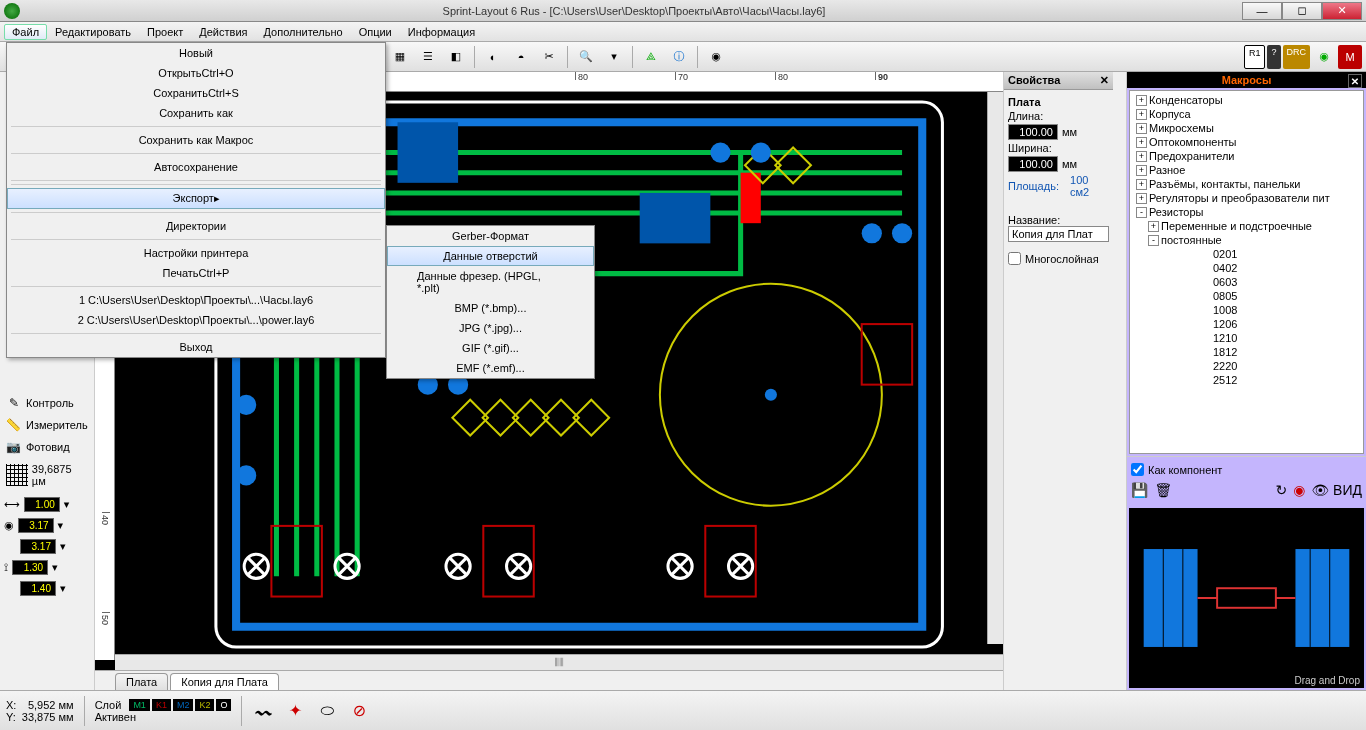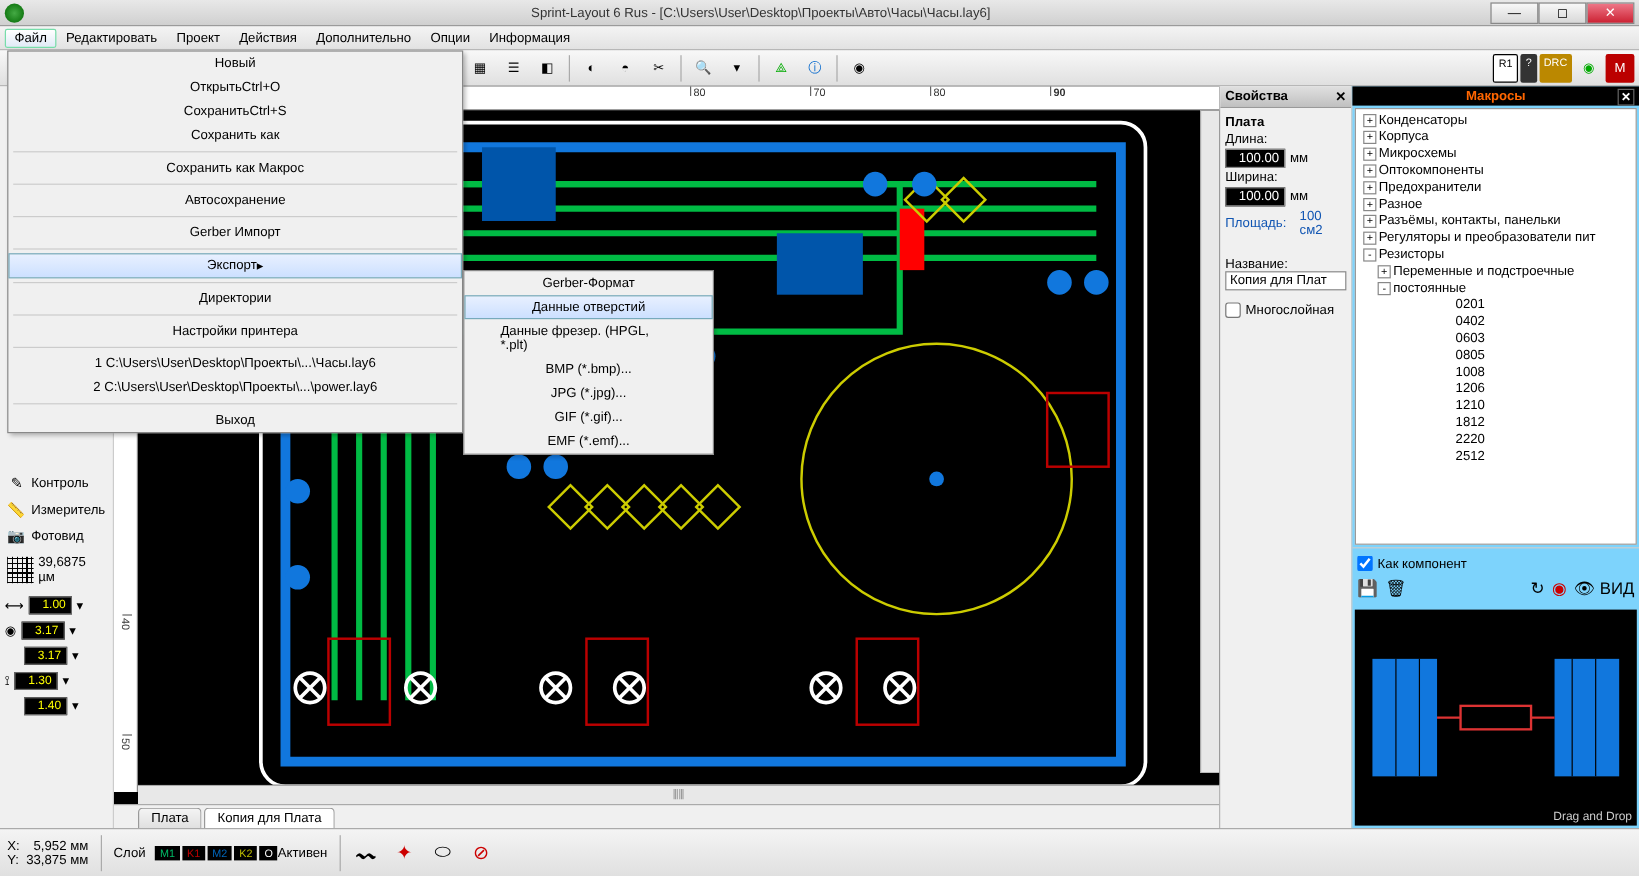--- a/index.html
+++ b/index.html
@@ -57,40 +57,40 @@
 .right-panel { width: 110px; background: #f0f0f0; border-left: 1px solid #ccc; display: flex; flex-direction: column; }
 .panel-header { background: linear-gradient(to bottom, #e0e0e0, #c0c0c0); padding: 2px 4px; font-weight: bold; display: flex; justify-content: space-between; border-bottom: 1px solid #999; }
 .panel-header .x { cursor: pointer; }
 .prop-section { padding: 4px; }
 .prop-title { font-weight: bold; padding: 2px 0; }
 .prop-row { display: flex; align-items: center; gap: 4px; margin: 2px 0; }
 .prop-input { background: #fff; border: 1px solid #888; padding: 1px 4px; width: 50px; text-align: right; background:#000; color:#fff; }
 .prop-link { color: #1256b3; cursor: pointer; }
 .prop-text-input { border:1px solid #888; padding:1px 3px; width:100%; }
 
-.macro-panel { width: 240px; background: #7dd3fc; border-left: 1px solid #ccc; display: flex; flex-direction: column; }
+.macro-panel { width: 240px; background: #c4b5fd; border-left: 1px solid #ccc; display: flex; flex-direction: column; margin-left: 13px; }
 .macro-header { background: #000; color: #f60; text-align: center; padding: 2px; font-weight: bold; display:flex; justify-content:center; position:relative;}
 .macro-header .x { position:absolute; right:4px; color:#fff; cursor:pointer; border:1px solid #666; width:14px; height:14px; display:flex; align-items:center; justify-content:center; font-size:10px;}
 .tree { flex: 1; overflow-y: auto; padding: 2px; background:#fff; border:1px solid #999; margin:2px; }
 .tree-item { padding: 1px 0 1px 4px; cursor: pointer; white-space: nowrap; display:flex; align-items:center; gap:2px;}
 .tree-item .exp { width:11px; height:11px; border:1px solid #888; display:inline-flex; align-items:center; justify-content:center; font-size:9px; line-height:1; background:#fff;}
 .tree-item.l1 { padding-left: 16px; }
 .tree-item.l3 { padding-left: 68px; }
 .macro-ctrl { padding: 4px; border-top:1px solid #ccc;}
 .chk-row { display:flex; align-items:center; gap:4px; padding:2px 0;}
 .macro-icons { display:flex; gap:6px; padding:4px 0; justify-content:space-between;}
 .macro-icons .left-i, .macro-icons .right-i { display:flex; gap:6px;}
 .macro-icons span { cursor:pointer; font-size:14px;}
 .preview { height: 180px; background: #000; margin: 2px; position: relative; }
 .preview-label { position:absolute; bottom:2px; right:4px; color:#ccc; font-size:10px;}
 
 .statusbar { height: 40px; background: linear-gradient(to bottom, #f4f4f4, #e0e0e0); display: flex; align-items: center; padding: 0 6px; border-top: 1px solid #aaa; gap:10px;}
 .coord-box { display:flex; flex-direction:column; font-size:10px;}
 .coord-box div { display:flex; justify-content:space-between; gap:6px;}
-.layer-box { display:flex; flex-direction:row; font-size:10px;}
+.layer-box { display:flex; flex-direction:column; font-size:10px;}
 .layer-swatches { display:flex; gap:2px;}
 .layer-sw { padding:1px 4px; color:#fff; font-size:9px;}
 .status-icons { display:flex; gap:10px;}
 .status-ico { width:22px; height:22px; display:flex; align-items:center; justify-content:center; font-size:16px;}
 </style>
 </head>
 <body>
 
 <div class="titlebar">
   <div class="app-icon"></div>
@@ -462,35 +462,36 @@
     </div>
     <div class="sep"></div>
     <div class="item">
       <span>Сохранить как Макрос</span>
     </div>
     <div class="sep"></div>
     <div class="item">
       <span>Автосохранение</span>
     </div>
     <div class="sep"></div>
-    <div class="item">
-      <span>Gerber Импорт</span>
-    </div>
     <div class="sep"></div>
     <div class="item highlighted">
       <span>Экспорт</span>
       <span class="arrow">▸</span>
     </div>
     <div class="sep"></div>
     <div class="item">
       <span>Директории</span>
     </div>
     <div class="sep"></div>
     <div class="item">
       <span>Настройки принтера</span>
+    </div>
+    <div class="item">
+      <span>Печать</span>
+      <span>Ctrl+P</span>
     </div>
     <div class="sep"></div>
     <div class="item">
       <span>1 C:\Users\User\Desktop\Проекты\...\Часы.lay6</span>
     </div>
     <div class="item">
       <span>2 C:\Users\User\Desktop\Проекты\...\power.lay6</span>
     </div>
     <div class="sep"></div>
     <div class="item">

